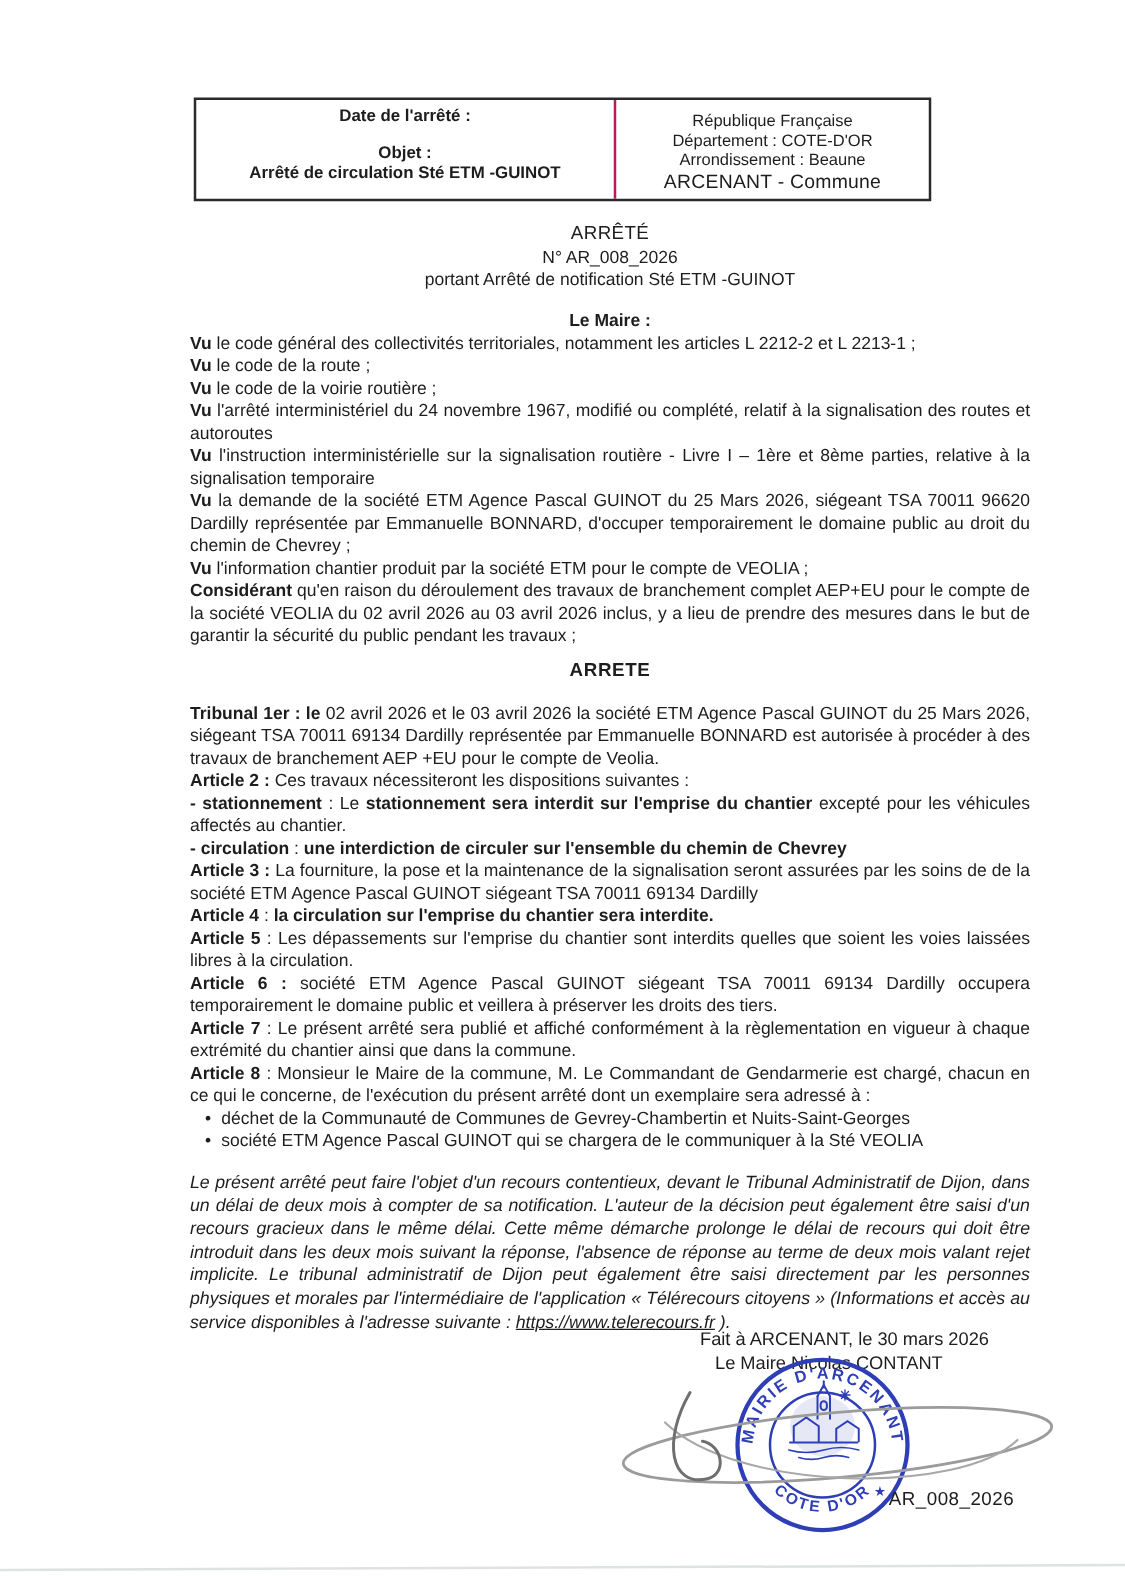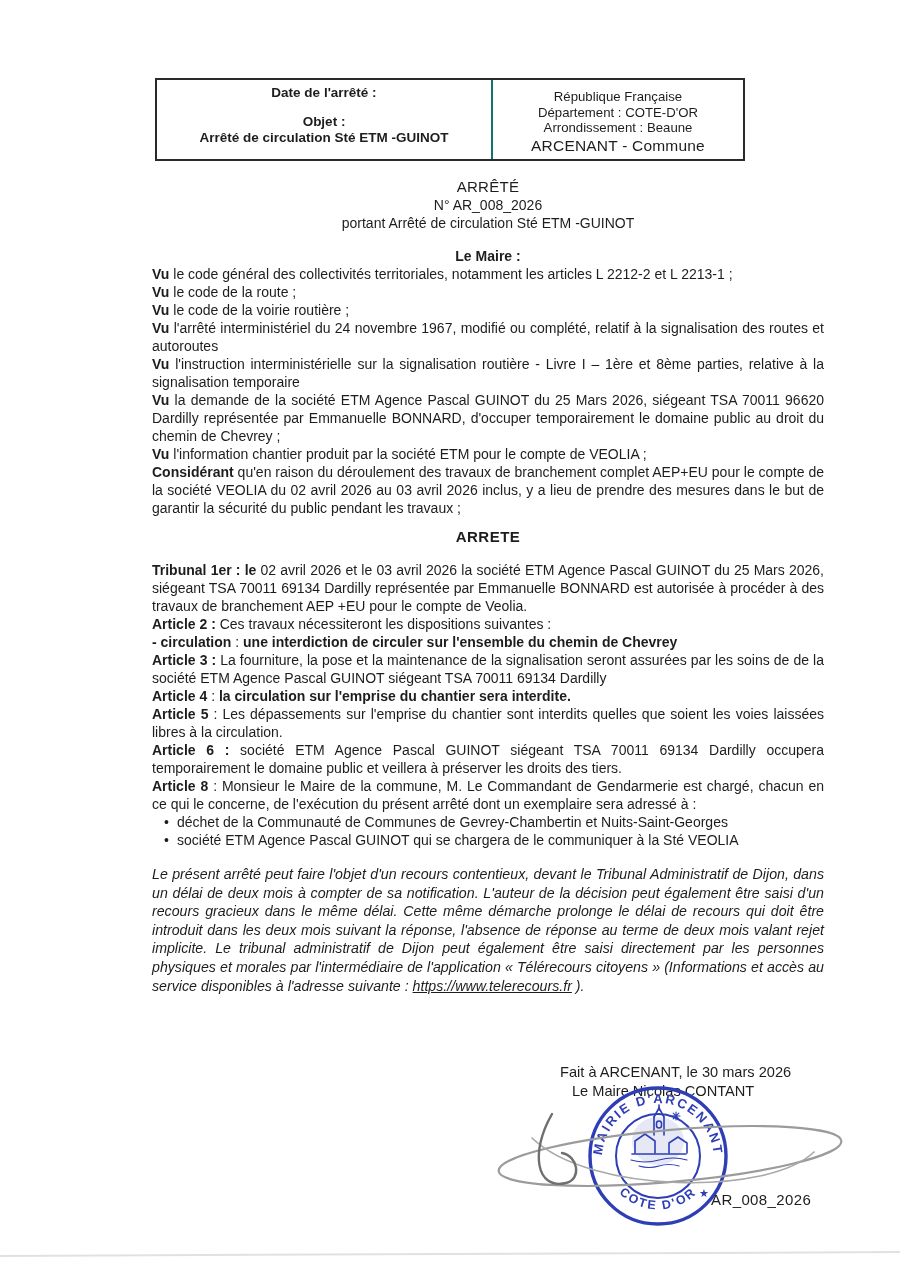--- a/index.html
+++ b/index.html
@@ -3,21 +3,21 @@
 <meta charset="utf-8">
 <style>
   html,body{margin:0;padding:0;background:#ffffff;}
   .page{position:relative;width:900px;height:1272px;background:#ffffff;overflow:hidden;
         font-family:"Liberation Sans",sans-serif;color:#1d1d1d;}
 
   
   .hbox{position:absolute;left:155px;top:78px;width:590px;border:2px solid #2a2a2a;
         display:flex;box-sizing:border-box;}
   .hcell{box-sizing:border-box;text-align:center;padding:5px 4px 6px;}
-  .hleft{width:336px;border-right:2px solid #0f766e;font-weight:bold;font-size:13.5px;line-height:16px;}
+  .hleft{width:336px;border-right:2px solid #be185d;font-weight:bold;font-size:13.5px;line-height:16px;}
   .hleft .hgap{height:13px;}
   .hright{flex:1;font-size:13.2px;line-height:15.5px;padding-top:9px;}
   .hright .big{font-size:15.5px;margin-top:2px;letter-spacing:.2px;}
 
   
   .doc{position:absolute;left:152px;top:178px;width:672px;font-size:14px;line-height:18px;}
   .doc p{margin:0;text-align:justify;}
   .tcenter{text-align:center !important;}
   .title-main{font-size:15px;font-weight:normal;letter-spacing:.3px;}
   .mb15{margin-bottom:15px !important;}
@@ -55,42 +55,44 @@
       <div>République Française</div>
       <div>Département : COTE-D'OR</div>
       <div>Arrondissement : Beaune</div>
       <div class="big">ARCENANT - Commune</div>
     </div>
   </div>
 
   <div class="doc">
     <p class="tcenter title-main">ARRÊTÉ</p>
     <p class="tcenter">N° AR_008_2026</p>
-    <p class="tcenter mb15">portant Arrêté de circulation Sté ETM -GUINOT</p>
+    <p class="tcenter mb15">portant Arrêté de notification Sté ETM -GUINOT</p>
 
     <p class="tcenter"><b>Le Maire :</b></p>
 
     <p><b>Vu</b><span> le code général des collectivités territoriales, notamment les articles L 2212-2 et L 2213-1 ;</span></p>
     <p><b>Vu</b><span> le code de la route ;</span></p>
     <p><b>Vu</b><span> le code de la voirie routière ;</span></p>
     <p><b>Vu</b><span> l'arrêté interministériel du 24 novembre 1967, modifié ou complété, relatif à la signalisation des routes et autoroutes</span></p>
     <p><b>Vu</b><span> l'instruction interministérielle sur la signalisation routière - Livre I – 1ère et 8ème parties, relative à la signalisation temporaire</span></p>
     <p><b>Vu</b><span> la demande de la société ETM Agence Pascal GUINOT du 25 Mars 2026, siégeant TSA 70011 96620 Dardilly représentée par Emmanuelle BONNARD, d'occuper temporairement le domaine public au droit du chemin de Chevrey ;</span></p>
     <p><b>Vu</b><span> l'information chantier produit par la société ETM pour le compte de VEOLIA ;</span></p>
     <p><b>Considérant</b><span> qu'en raison du déroulement des travaux de branchement complet AEP+EU pour le compte de la société VEOLIA du 02 avril 2026 au 03 avril 2026 inclus, y a lieu de prendre des mesures dans le but de garantir la sécurité du public pendant les travaux ;</span></p>
 
     <p class="tcenter arrete-h mt11 mb15">ARRETE</p>
 
     <p><b>Tribunal 1er : le</b><span> 02 avril 2026 et le 03 avril 2026 la société ETM Agence Pascal GUINOT du 25 Mars 2026, siégeant TSA 70011 69134 Dardilly représentée par Emmanuelle BONNARD est autorisée à procéder à des travaux de branchement AEP +EU pour le compte de Veolia.</span><b></b><span></span></p>
     <p><b>Article 2 :</b><span> Ces travaux nécessiteront les dispositions suivantes :</span><b></b><span></span></p>
+    <p><b>- stationnement</b><span> : Le </span><b>stationnement sera interdit sur l'emprise du chantier</b><span> excepté pour les véhicules affectés au chantier.</span></p>
     <p><b>- circulation</b><span> : </span><b>une interdiction de circuler sur l'ensemble du chemin de Chevrey</b><span></span></p>
     <p><b>Article 3 :</b><span> La fourniture, la pose et la maintenance de la signalisation seront assurées par les soins de de la société ETM Agence Pascal GUINOT siégeant TSA 70011 69134 Dardilly</span><b></b><span></span></p>
     <p><b>Article 4</b><span> : </span><b>la circulation sur l'emprise du chantier sera interdite.</b><span></span></p>
     <p><b>Article 5</b><span> : Les dépassements sur l'emprise du chantier sont interdits quelles que soient les voies laissées libres à la circulation.</span><b></b><span></span></p>
     <p><b>Article 6 :</b><span> société ETM Agence Pascal GUINOT siégeant TSA 70011 69134 Dardilly occupera temporairement le domaine public et veillera à préserver les droits des tiers.</span><b></b><span></span></p>
+    <p><b>Article 7</b><span> : Le présent arrêté sera publié et affiché conformément à la règlementation en vigueur à chaque extrémité du chantier ainsi que dans la commune.</span><b></b><span></span></p>
     <p><b>Article 8</b><span> : Monsieur le Maire de la commune, M. Le Commandant de Gendarmerie est chargé, chacun en ce qui le concerne, de l'exécution du présent arrêté dont un exemplaire sera adressé à :</span><b></b><span></span></p>
 
     <p class="bullet"><span class="dot">•</span><span>déchet de la Communauté de Communes de Gevrey-Chambertin et Nuits-Saint-Georges</span></p>
     <p class="bullet"><span class="dot">•</span><span>société ETM Agence Pascal GUINOT qui se chargera de le communiquer à la Sté VEOLIA</span></p>
 
     <p class="recours mt16"><span>Le présent arrêté peut faire l'objet d'un recours contentieux, devant le Tribunal Administratif de Dijon, dans un délai de deux mois à compter de sa notification. L'auteur de la décision peut également être saisi d'un recours gracieux dans le même délai. Cette même démarche prolonge le délai de recours qui doit être introduit dans les deux mois suivant la réponse, l'absence de réponse au terme de deux mois valant rejet implicite. Le tribunal administratif de Dijon peut également être saisi directement par les personnes physiques et morales par l'intermédiaire de l'application « Télérecours citoyens » (Informations et accès au service disponibles à l'adresse suivante : </span><span class="url">https://www.telerecours.fr</span><span> ).</span></p>
   </div>
 
   <div class="closing">
     <div>Fait à ARCENANT, le 30 mars 2026</div>

